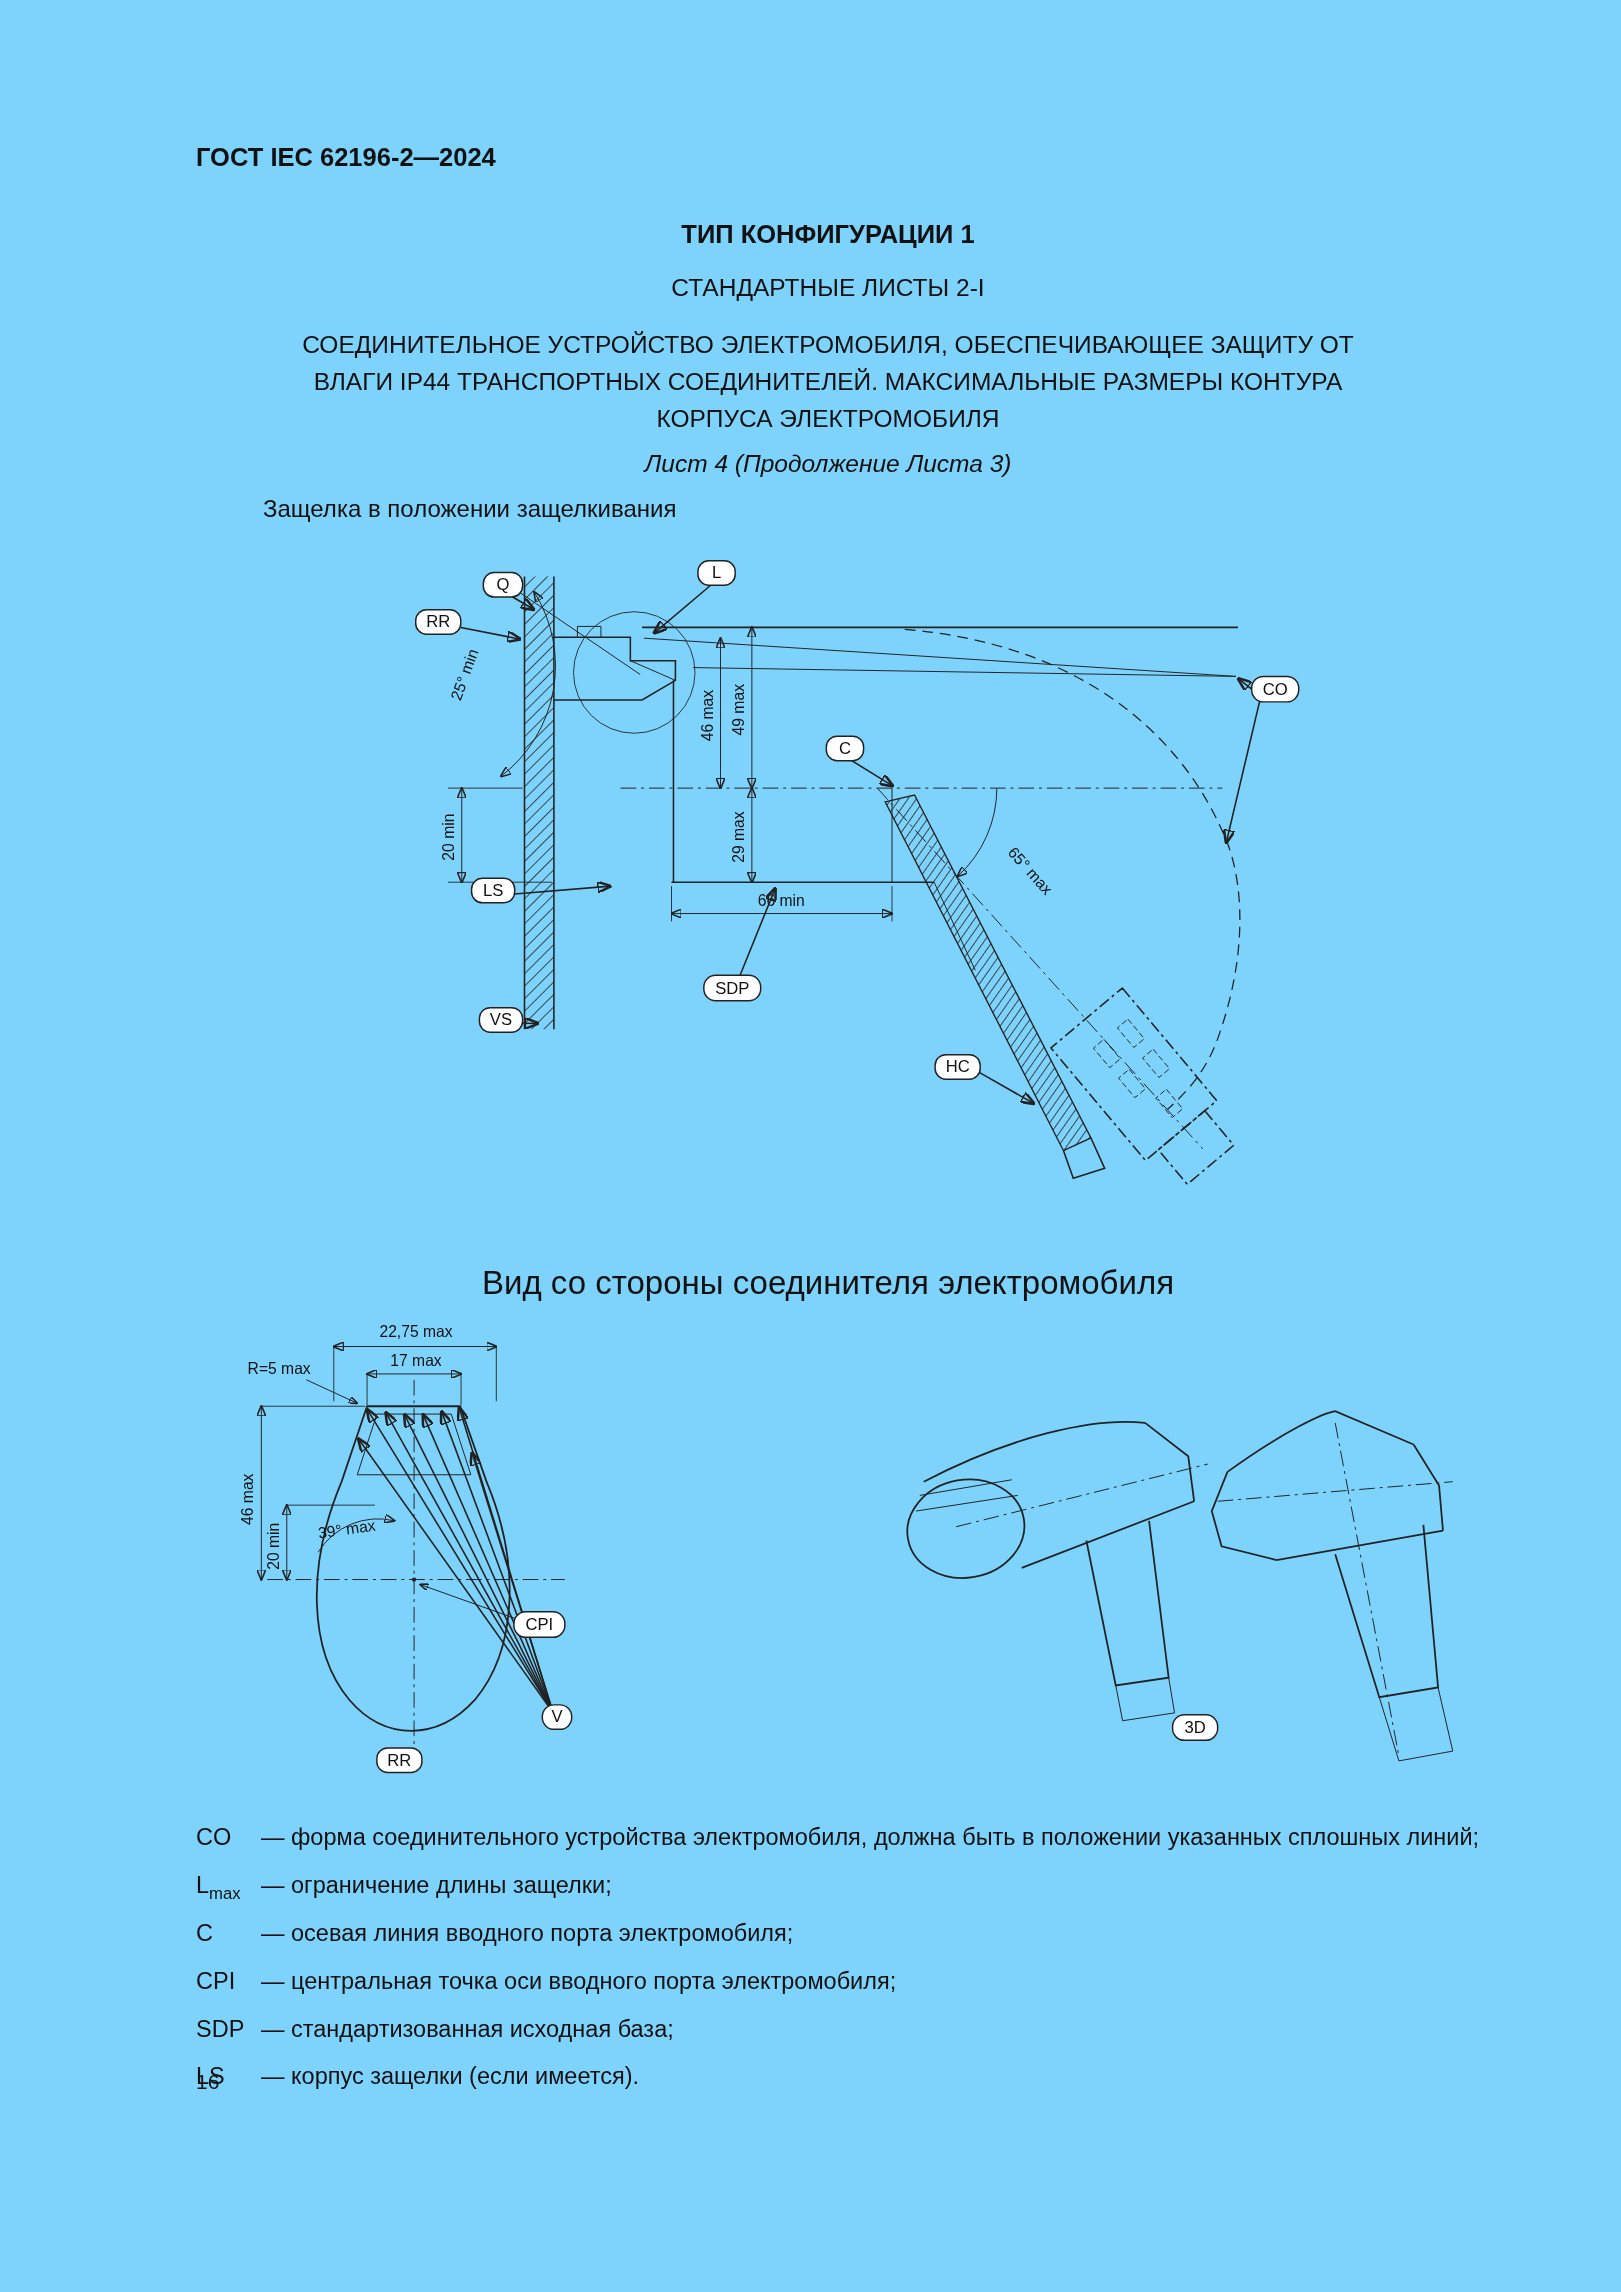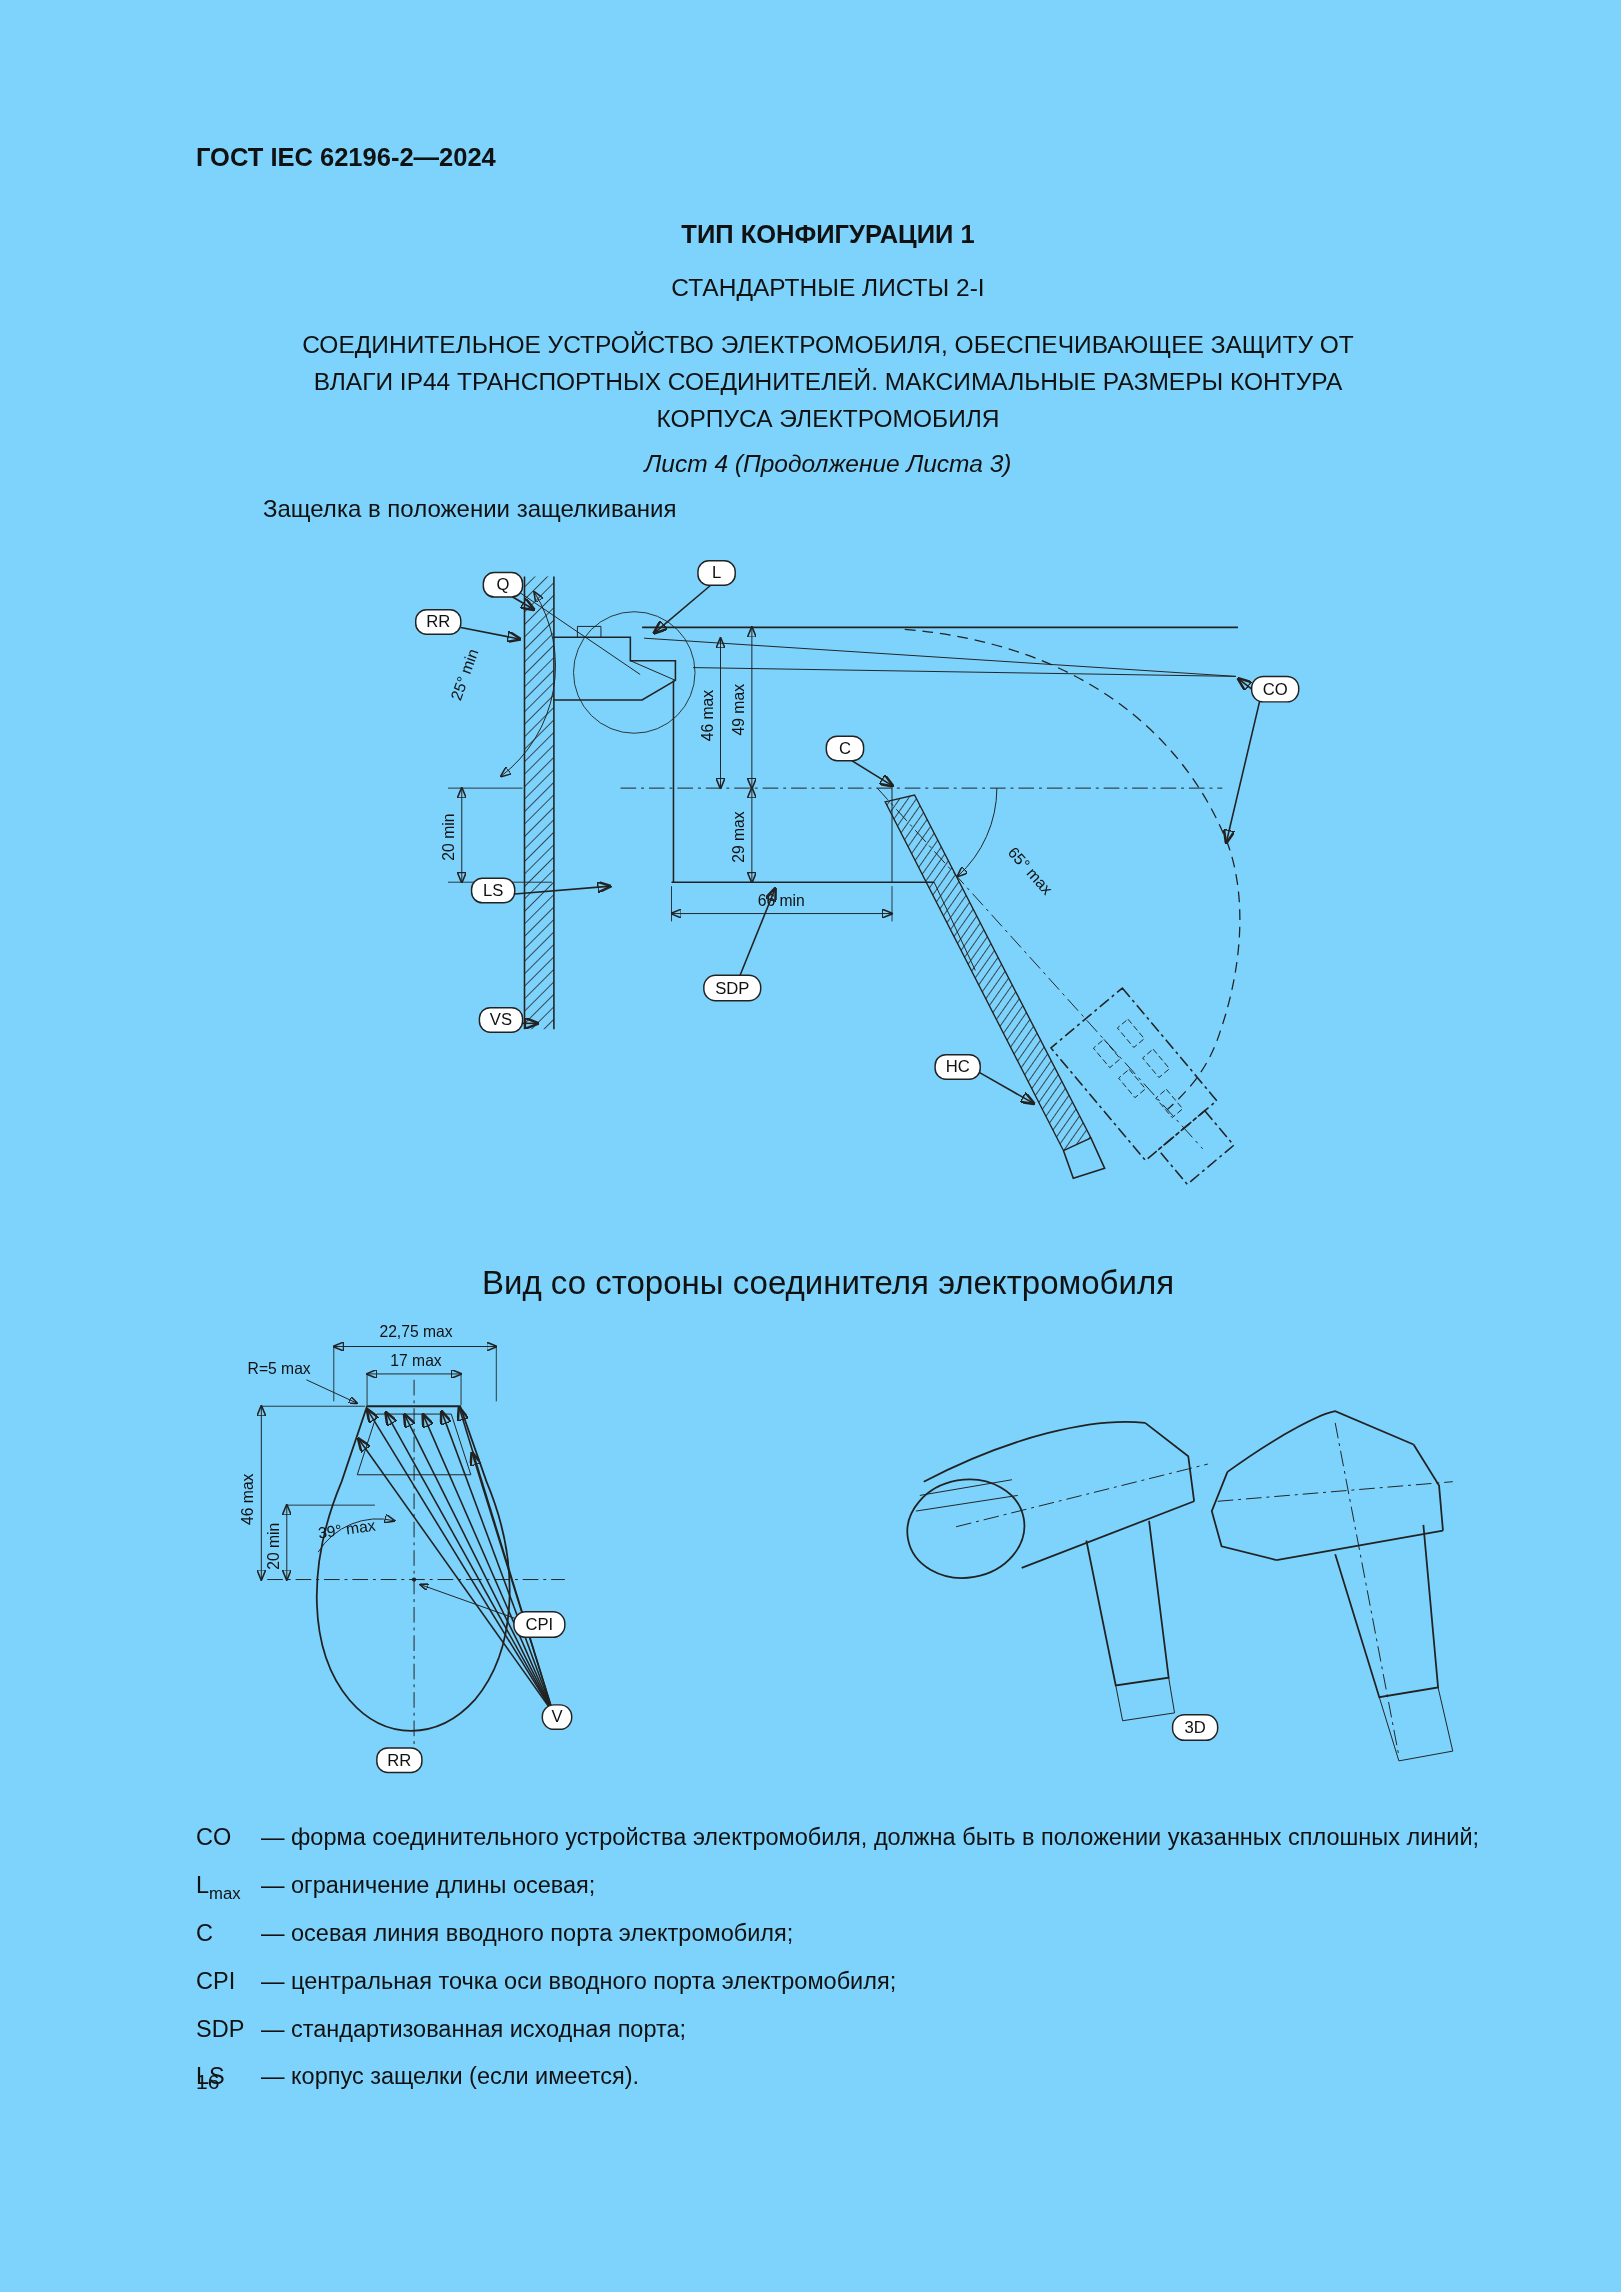--- a/index.html
+++ b/index.html
@@ -312,33 +312,33 @@
     </g>
   </svg>
 
   <div class="abs legend">
     <div class="legend-row">
       <span class="legend-term"><span>CO</span><sub></sub></span>
       <span class="legend-def">—  форма соединительного устройства электромобиля, должна быть в положении указанных сплошных линий;</span>
     </div>
     <div class="legend-row">
       <span class="legend-term"><span>L</span><sub>max</sub></span>
-      <span class="legend-def">—  ограничение длины осевая;</span>
+      <span class="legend-def">—  ограничение длины защелки;</span>
     </div>
     <div class="legend-row">
       <span class="legend-term"><span>C</span><sub></sub></span>
       <span class="legend-def">—  осевая линия вводного порта электромобиля;</span>
     </div>
     <div class="legend-row">
       <span class="legend-term"><span>CPI</span><sub></sub></span>
       <span class="legend-def">—  центральная точка оси вводного порта электромобиля;</span>
     </div>
     <div class="legend-row">
       <span class="legend-term"><span>SDP</span><sub></sub></span>
-      <span class="legend-def">—  стандартизованная исходная порта;</span>
+      <span class="legend-def">—  стандартизованная исходная база;</span>
     </div>
     <div class="legend-row">
       <span class="legend-term"><span>LS</span><sub></sub></span>
       <span class="legend-def">—  корпус защелки (если имеется).</span>
     </div>
   </div>
 
   <div class="abs pagenum">16</div>
 
 </div>

